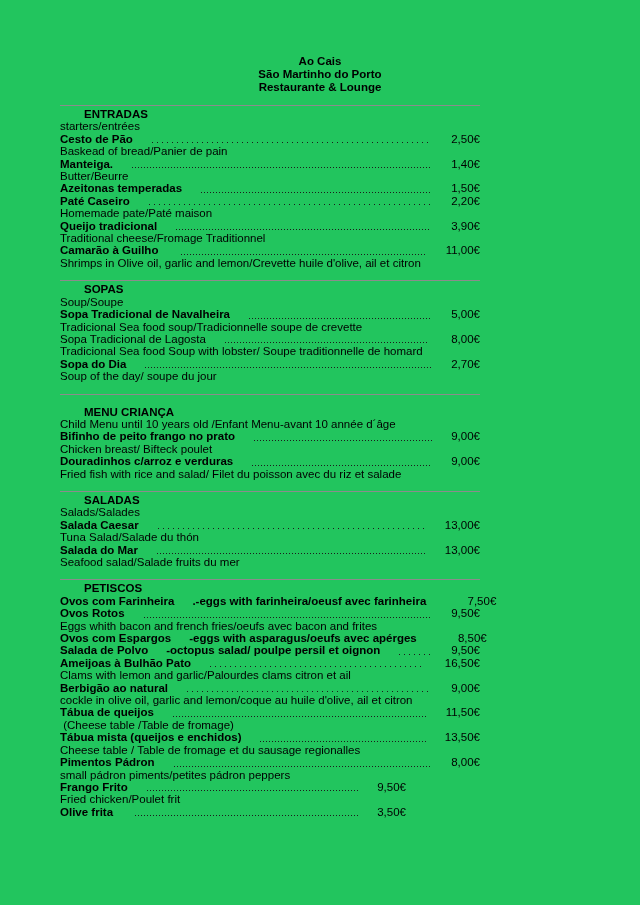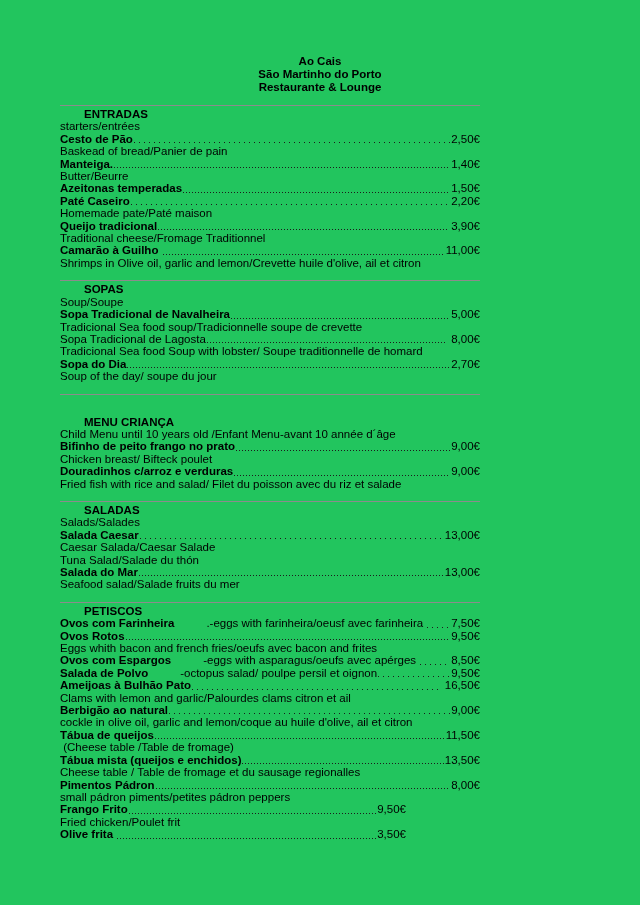--- a/index.html
+++ b/index.html
@@ -15,27 +15,27 @@
   }
   .menu-header{
     padding-top:55px;
     text-align:center;
     font-weight:bold;
     line-height:13px;
   }
   .content{margin-left:60px;width:420px;}
   .rule{height:0;border-top:1px solid #8c8c8c;margin:11px 0 2px 0;}
   .sec-title{font-weight:bold;white-space:pre;padding-left:24px;}
-  .sec-title.spaced{margin-top:21px;}
+  .sec-title.spaced{margin-top:11px;}
   .plain{white-space:pre-wrap;}
-  .item-row{display:flex;align-items:flex-end;}
+  .item-row{display:flex;align-items:flex-end;gap:18px;}
   .item-row.short{width:346px;}
   .name{font-weight:bold;white-space:pre;}
   .name.regular{font-weight:normal;}
-  .inline-desc{font-weight:normal;white-space:pre;margin-left:32px;}
+  .inline-desc{font-weight:bold;white-space:pre;}
   .dots{
     flex:1;height:1px;align-self:flex-end;
     margin:0 1px 2px 1px;
     background-image:repeating-linear-gradient(to right,#1c1c1c 0 1px,transparent 1px 3px);
   }
   .dots.sparse{
     background-image:repeating-linear-gradient(to right,#1c1c1c 0 1px,transparent 1px 5px);
   }
   .price{white-space:pre;}
 </style>
@@ -131,21 +131,20 @@
       </section>
       <section class="section">
         <div class="rule"></div>
         <div class="sec-title">SALADAS</div>
         <div class="plain">Salads/Salades</div>
         <div class="item-row">
           <span class="name">Salada Caesar</span>
           <span class="dots sparse"></span>
           <span class="price">13,00€</span>
         </div>
-        <div class="plain">Caesar Salada/Caesar Salade</div>
         <div class="plain">Tuna Salad/Salade du thón</div>
         <div class="item-row">
           <span class="name">Salada do Mar</span>
           <span class="dots"></span>
           <span class="price">13,00€</span>
         </div>
         <div class="plain">Seafood salad/Salade fruits du mer</div>
       </section>
       <section class="section">
         <div class="rule"></div>

